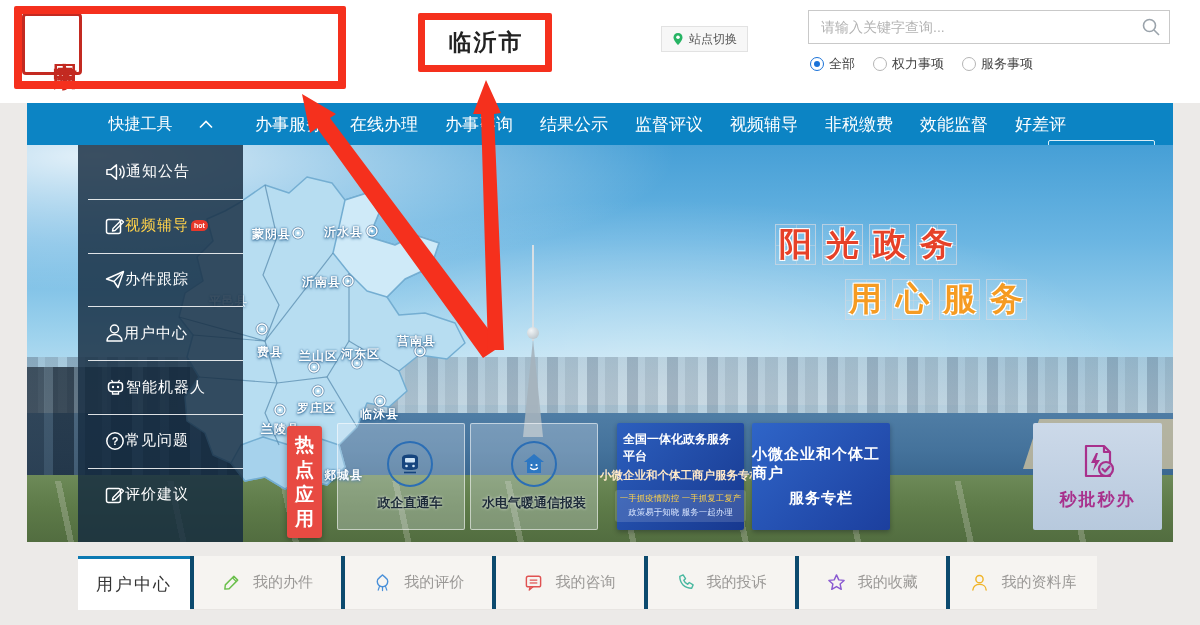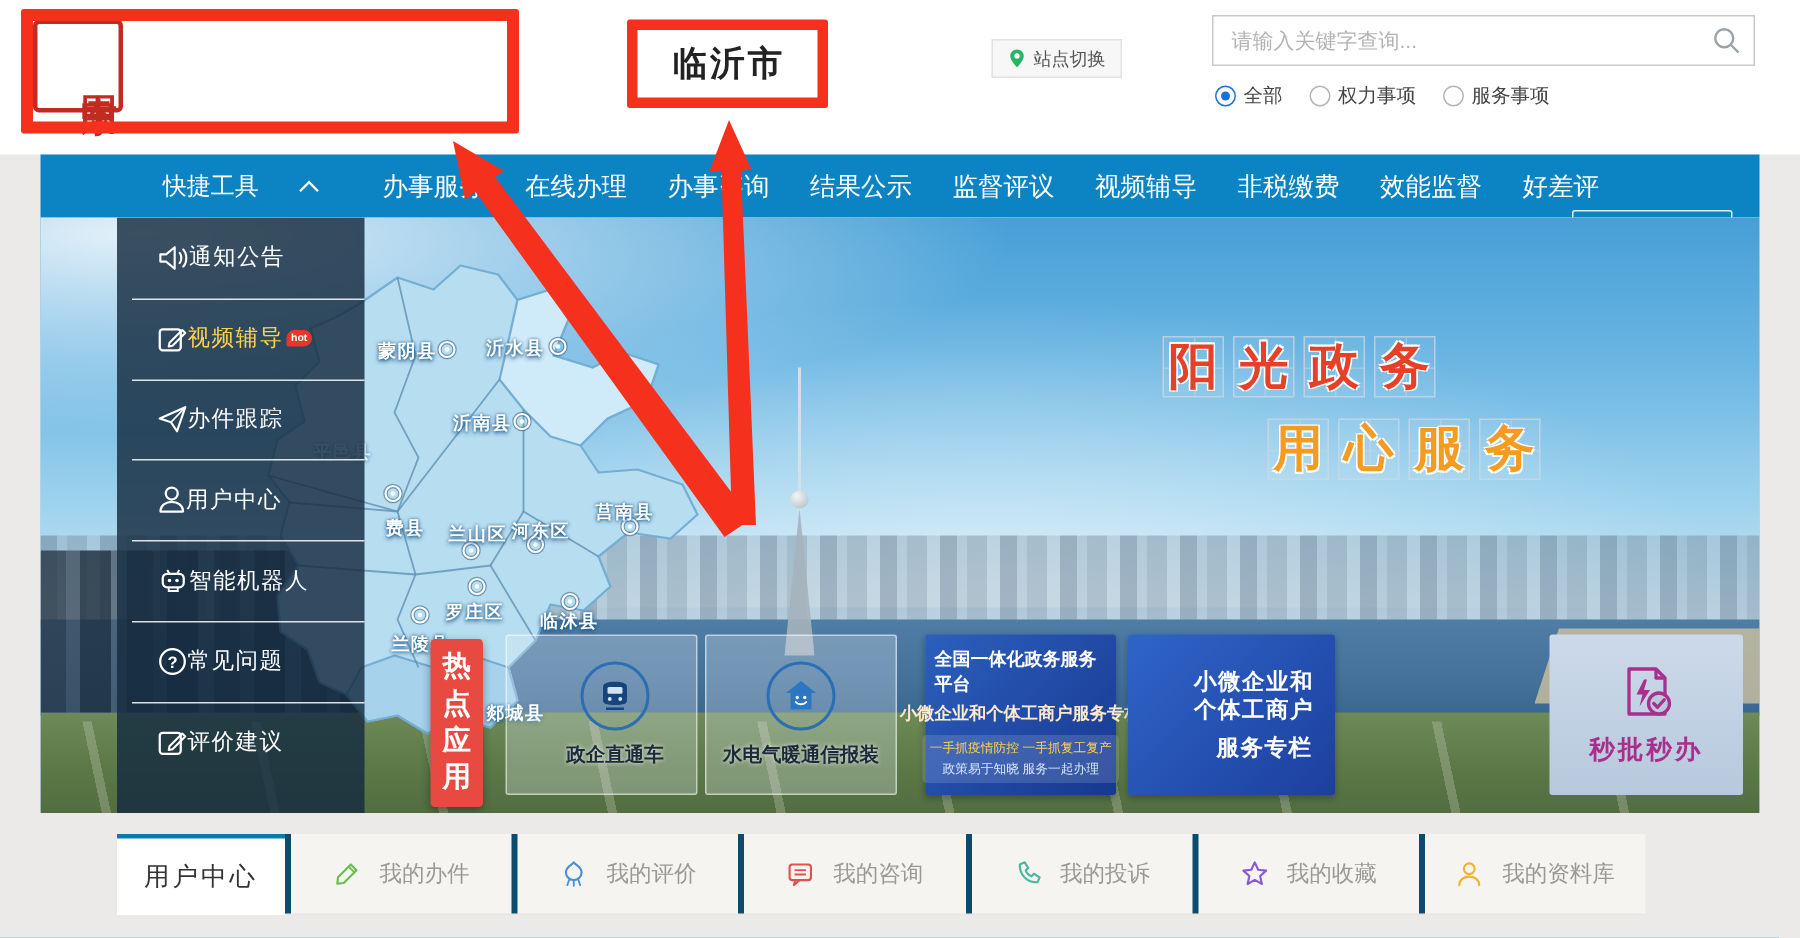--- a/index.html
+++ b/index.html
@@ -116,21 +116,21 @@
          display:flex; flex-direction:column; align-items:center; justify-content:center; gap:3px; padding:6px;
          box-shadow:0 2px 5px rgba(0,0,20,.3); }
   .card3 .l1 { color:#fff; font-size:12px; font-weight:bold; }
   .card3 .l2 { color:#ffe9c8; font-size:11.5px; font-weight:bold; white-space:nowrap; }
   .card3 .pill { margin-top:4px; background:rgba(255,255,255,.14); border-radius:3px; padding:3px 5px; text-align:center; }
   .card3 .pill .p1 { color:#ffd24a; font-size:8.5px; white-space:nowrap; }
   .card3 .pill .p2 { color:#d9e6ff; font-size:8.5px; margin-top:2px; white-space:nowrap; }
   .card4 { left:725px; width:138px; background:linear-gradient(135deg,#2f65c8 0%,#1c3f9e 100%);
          display:flex; flex-direction:column; align-items:center; justify-content:center; gap:6px;
          box-shadow:0 2px 5px rgba(0,0,20,.3); }
-  .card4 div { color:#fff; font-size:15px; font-weight:bold; letter-spacing:1px;padding-left:44px; }
+  .card4 div { color:#fff; font-size:15px; font-weight:bold; letter-spacing:1px; }
   .card5 { left:865px; width:135px; background:linear-gradient(120deg,#1e4189 0%,#13294f 100%);
          display:flex; flex-direction:column; align-items:center; justify-content:center; gap:6px;
          box-shadow:0 2px 5px rgba(0,0,20,.3); }
   .card5 .t { font-size:17px; font-weight:bold; color:#fff; white-space:nowrap; }
   .card5 .t .red { color:#e8332a; }
   .card5 .s { font-size:12px; color:#e8eef8; align-self:flex-end; margin-right:14px; }
   .card6 { left:1006px; width:129px; background:linear-gradient(180deg,#ccd9e9 0%,#b7c9dd 100%);
          display:flex; flex-direction:column; align-items:center; justify-content:center; gap:6px; }
   .card6 .lbl { color:#a8308c; font-size:17px; font-weight:bold; letter-spacing:2px; }
 

